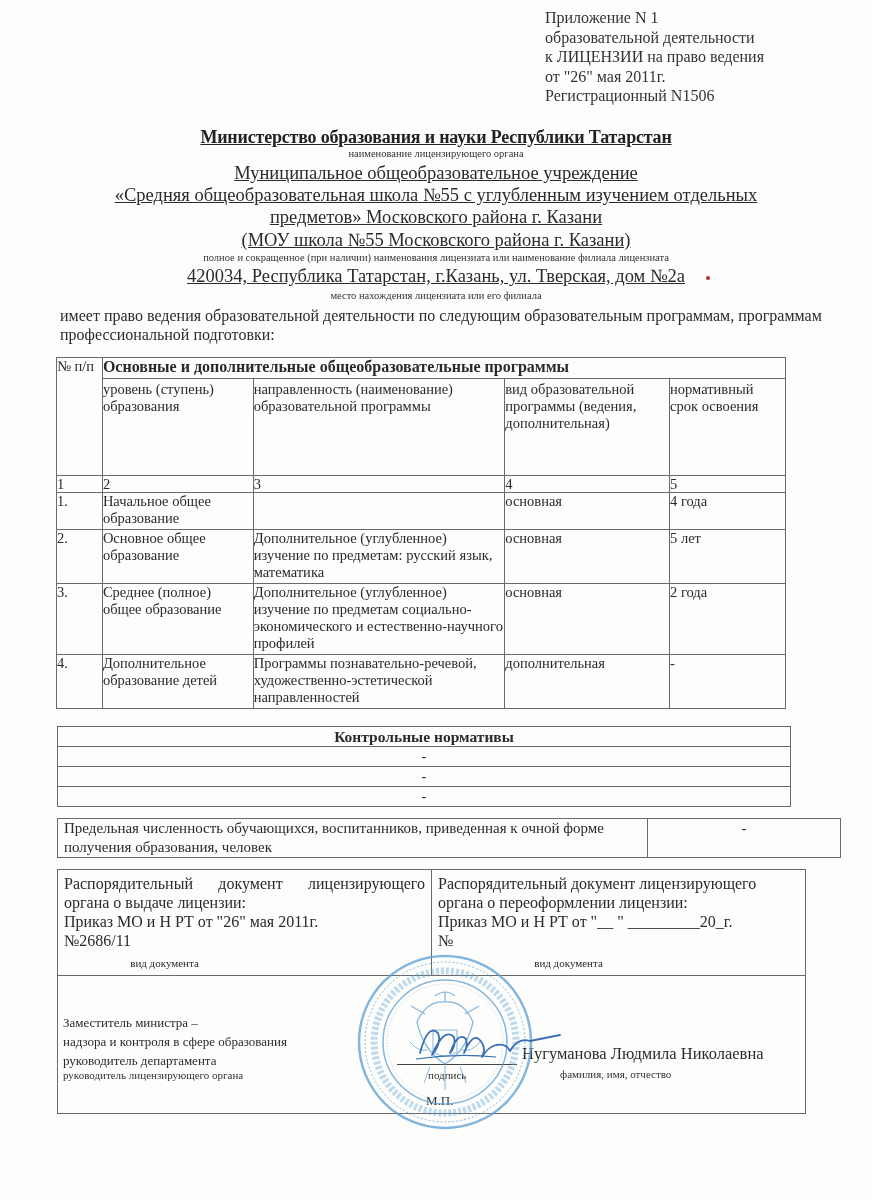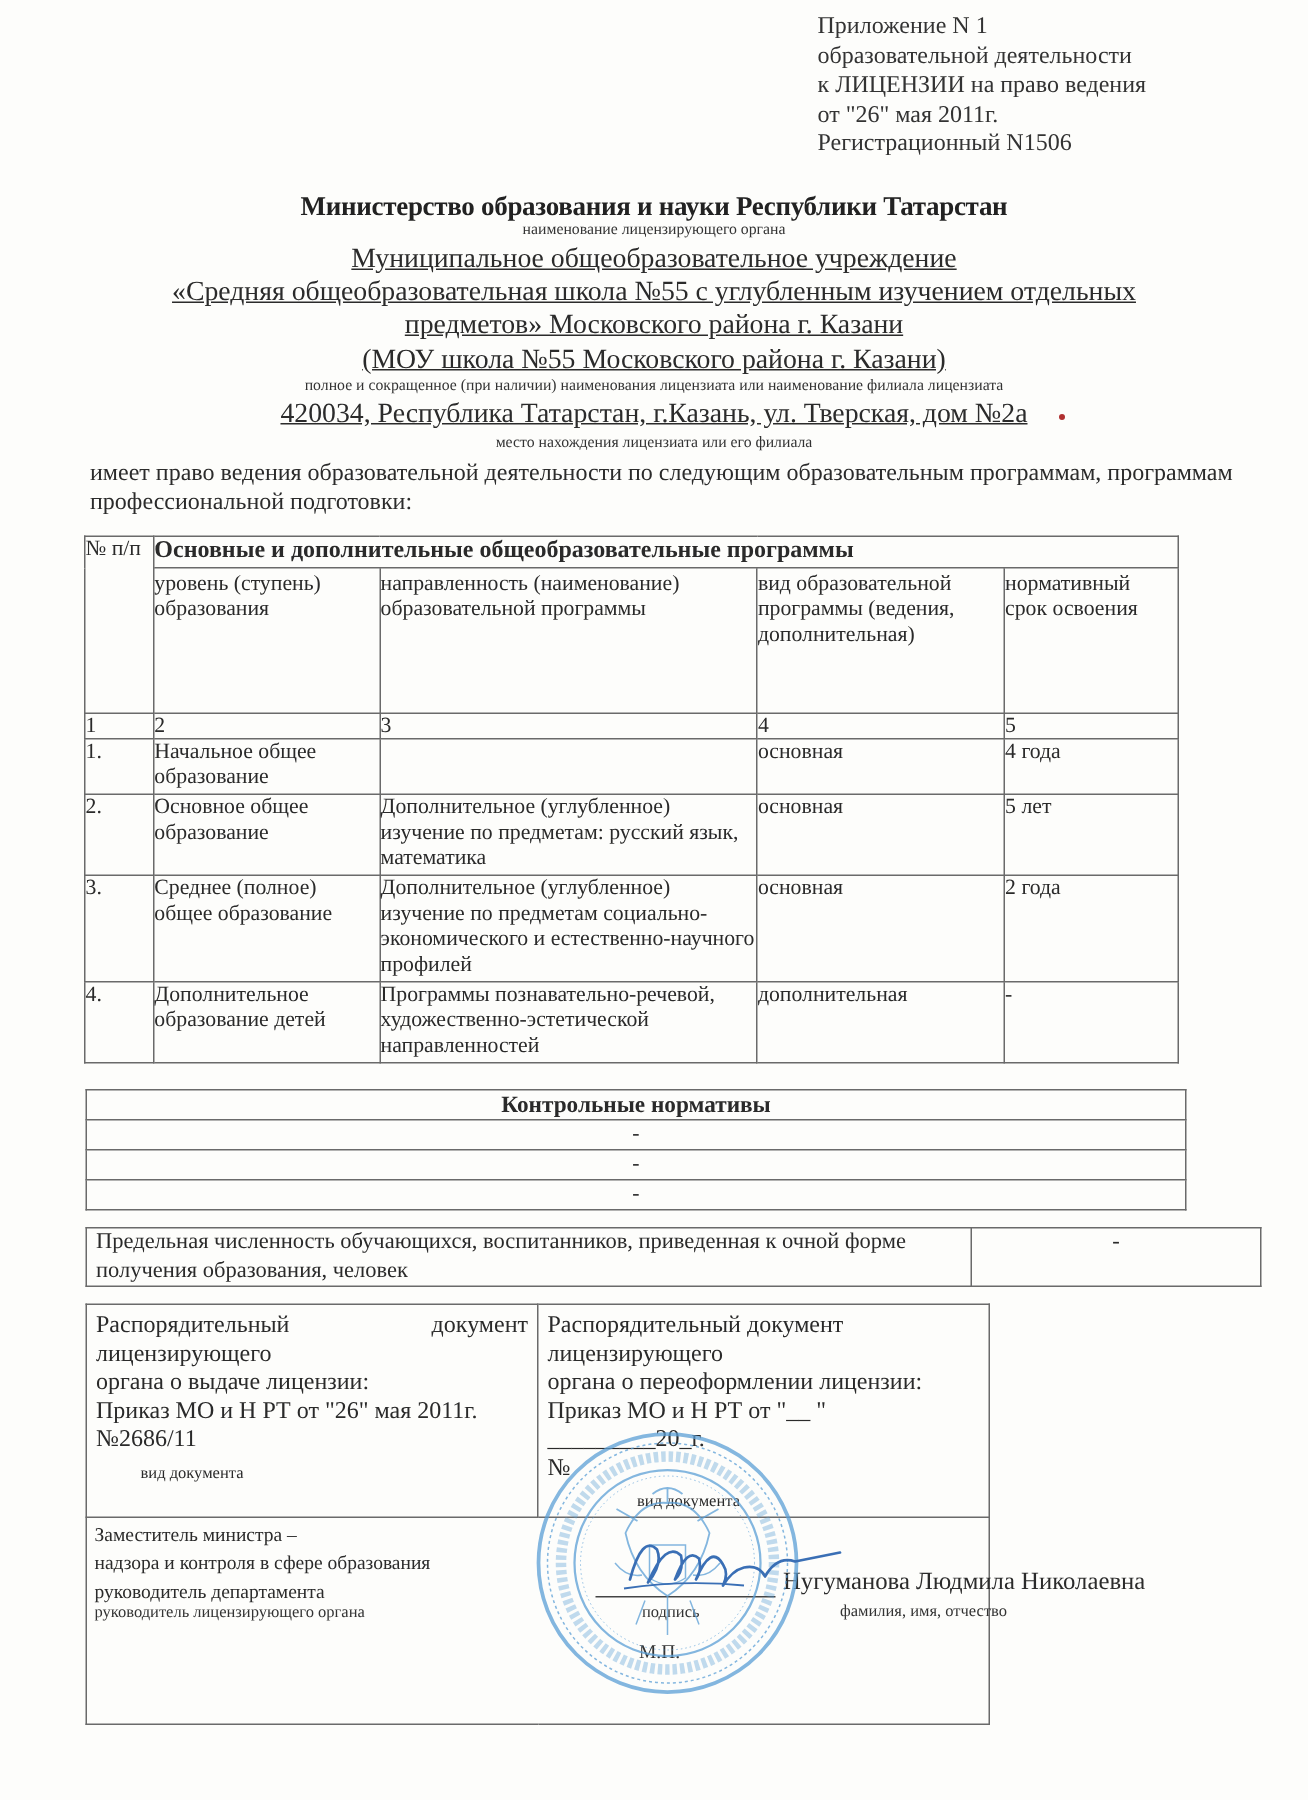--- a/index.html
+++ b/index.html
@@ -5,21 +5,21 @@
   html, body { margin:0; padding:0; }
   body {
     width:872px; height:1200px; position:relative; overflow:hidden;
     background:#fdfdfb;
     font-family:"Liberation Serif", "DejaVu Serif", serif;
     color:#2a2a2a;
   }
   .abs { position:absolute; }
   .appendix { left:545px; top:8px; font-size:16px; line-height:19.5px; color:#333; }
   .center-block { left:0; width:872px; text-align:center; }
-  .ministry { top:127px; font-size:18px; font-weight:bold; letter-spacing:-0.2px; color:#222; }
+  .ministry { top:127px; font-size:18px; font-weight:bold; text-decoration:underline; letter-spacing:-0.2px; color:#222; }
   .caption { font-size:10.5px; color:#333; }
   .cap1 { top:148px; }
   .org { font-size:18.5px; line-height:22px; text-decoration:underline; color:#2b2b2b; }
   .org1 { top:162px; }
   .org2 { top:184px; }
   .org3 { top:206px; }
   .org4 { top:229px; }
   .cap2 { top:252px; }
   .addr { top:266px; font-size:18.5px; text-decoration:underline; color:#2b2b2b; }
   .dot { left:706px; top:276px; width:4px; height:4px; border-radius:50%; background:#b03030; }
@@ -44,21 +44,21 @@
 
   .ctrl { left:57px; top:726px; width:734px; font-size:14.5px; text-align:center; }
   .ctrl td { height:19px; line-height:19px; }
   .ctrl .ctrl-title { font-weight:bold; font-size:15.5px; }
 
   .limit { left:57px; top:818px; width:784px; font-size:15px; line-height:18.5px; }
   .limit td { height:38px; }
   .limit .lim-label { width:583px; padding-left:6px; text-align:left; }
   .limit .lim-val { text-align:center; }
 
-  .orders { left:57px; top:869px; width:603px; font-size:16px; line-height:19px;padding-left:14px; }
+  .orders { left:57px; top:869px; width:749px; font-size:16px; line-height:19px;padding-left:14px; }
   .orders td { padding:4px 6px 0 6px; }
   .orders .order-cell { width:358px; height:101px; position:relative; }
   .orders .order-cell.just .line1 { text-align:justify; text-align-last:justify; }
   .orders .doc-cap { font-size:11px; text-align:center; margin-top:4px; margin-left:-160px; }
   .orders .doc-cap.c2 { margin-left:-100px; }
   .orders .sign-cell { height:133px; position:relative; }
 
   .signer { left:63px; top:1013px; font-size:13px; line-height:19px; color:#2b2b2b; }
   .signer-cap { left:63px; top:1069px; font-size:11px; color:#333; }
   .sig-line { left:397px; top:1064px; width:120px; height:1px; background:#444; }

